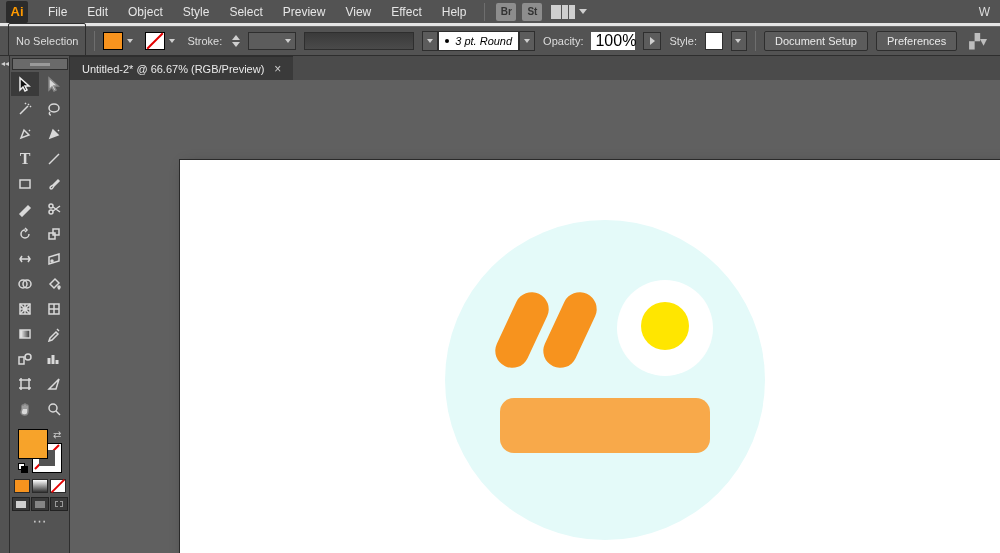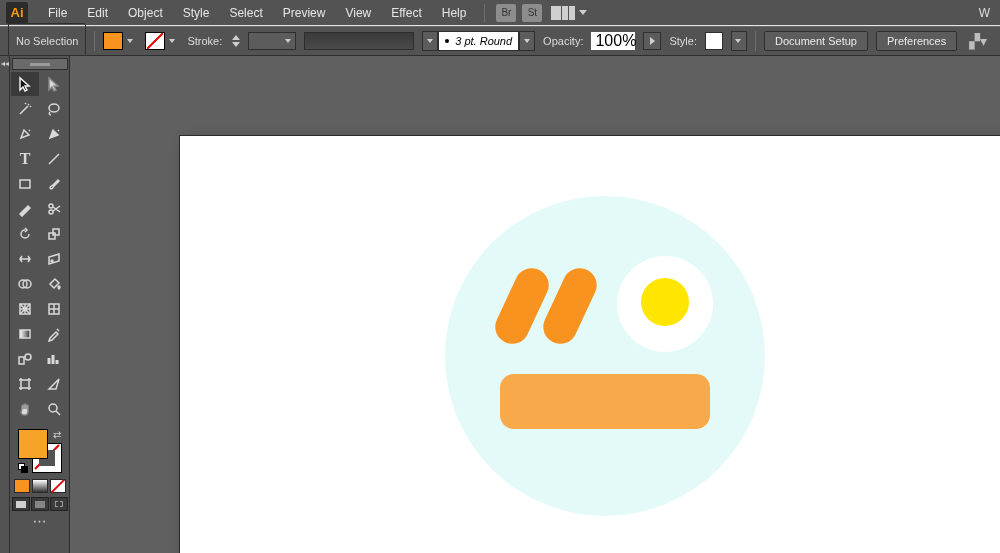--- a/index.html
+++ b/index.html
@@ -1,22 +1,22 @@
 <!DOCTYPE html>
 <html><head>
 <meta charset="utf-8">
 <style>
   * { box-sizing: border-box; margin: 0; padding: 0; user-select: none; }
   html, body { width: 1000px; height: 553px; overflow: hidden; font-family: "Segoe UI", Arial, sans-serif; font-size: 12px; background:#4b4b4b; color:#e6e6e6;}
   
-  .menubar { height:26px; background:#535353; display:flex; align-items:center; padding:0 6px; gap:0; border-bottom:1px solid #e5e5e5;}
+  .menubar { height:26px; background:#535353; display:flex; align-items:center; padding:0 6px; gap:0; border-bottom:3px solid #e5e5e5;}
   .app-logo { width:22px; height:22px; background:#2b2b2b; color:#ff9a00; font-weight:bold; font-size:13px; display:flex; align-items:center; justify-content:center; border-radius:2px; margin-right:10px;}
   .menu-item { padding:5px 10px; height:26px; display:flex; align-items:center; color:#e6e6e6; cursor:pointer;}
   .menubar .sep{ width:1px; height:18px; background:#6e6e6e; margin:0 8px;}
-  .sq-badge{ width:20px; height:18px; background:#8d8d8d; color:#333; font-size:10px; font-weight:normal; display:flex; align-items:center; justify-content:center; border-radius:2px; margin:0 3px;}
+  .sq-badge{ width:20px; height:18px; background:#8d8d8d; color:#333; font-size:10px; font-weight:bold; display:flex; align-items:center; justify-content:center; border-radius:2px; margin:0 3px;}
   .menubar .right-label{ margin-left:auto; color:#ddd; padding-right:4px;}
   .arrange-icon{ display:flex; gap:1px; margin-left:6px;}
   .arrange-icon span{ width:6px; height:14px; background:#cfcfcf; display:inline-block;}
   .arrange-icon span:first-child{width:10px;}
   .caret-down{ width:0; height:0; border-left:4px solid transparent; border-right:4px solid transparent; border-top:5px solid #cfcfcf; margin-left:4px;}
   .swoosh{ font-size:16px; color:#9c9c9c; margin-left:10px; font-style:italic;}
   
   .optbar{ height:30px; background:#535353; border-top:1px solid #6a6a6a; border-bottom:1px solid #2e2e2e; display:flex; align-items:center; padding:0 8px; gap:8px;}
   .tag{ font-size:11px; color:#ddd; background:transparent; border:1px solid #2e2e2e; padding:11px 7px; border-radius:2px;}
   .swupd{ display:flex; align-items:center;}
@@ -384,20 +384,26 @@
           <span style="opacity:.5"></span>
         </div>
       <div class="scr">
           <span style="border:1px dashed #999;background:none;width:8px;height:6px;"></span>
         </div>
     </div>
     <div class="dotdot">⋯</div>
   </div>
 
   <div class="docwrap">
+    <div class="tabbar">
+      <div class="tab">
+        <span>Untitled-2* @ 66.67% (RGB/Preview)</span>
+        <span class="close">×</span>
+      </div>
+    </div>
     <div class="canvas-area">
       <div class="artboard">
         <div class="art">
           <div class="bgcirc"></div>
           <div class="pill p1"></div>
           <div class="pill p2"></div>
           <div class="eggw"></div>
           <div class="eggy"></div>
           <div class="bar"></div>
         </div>

